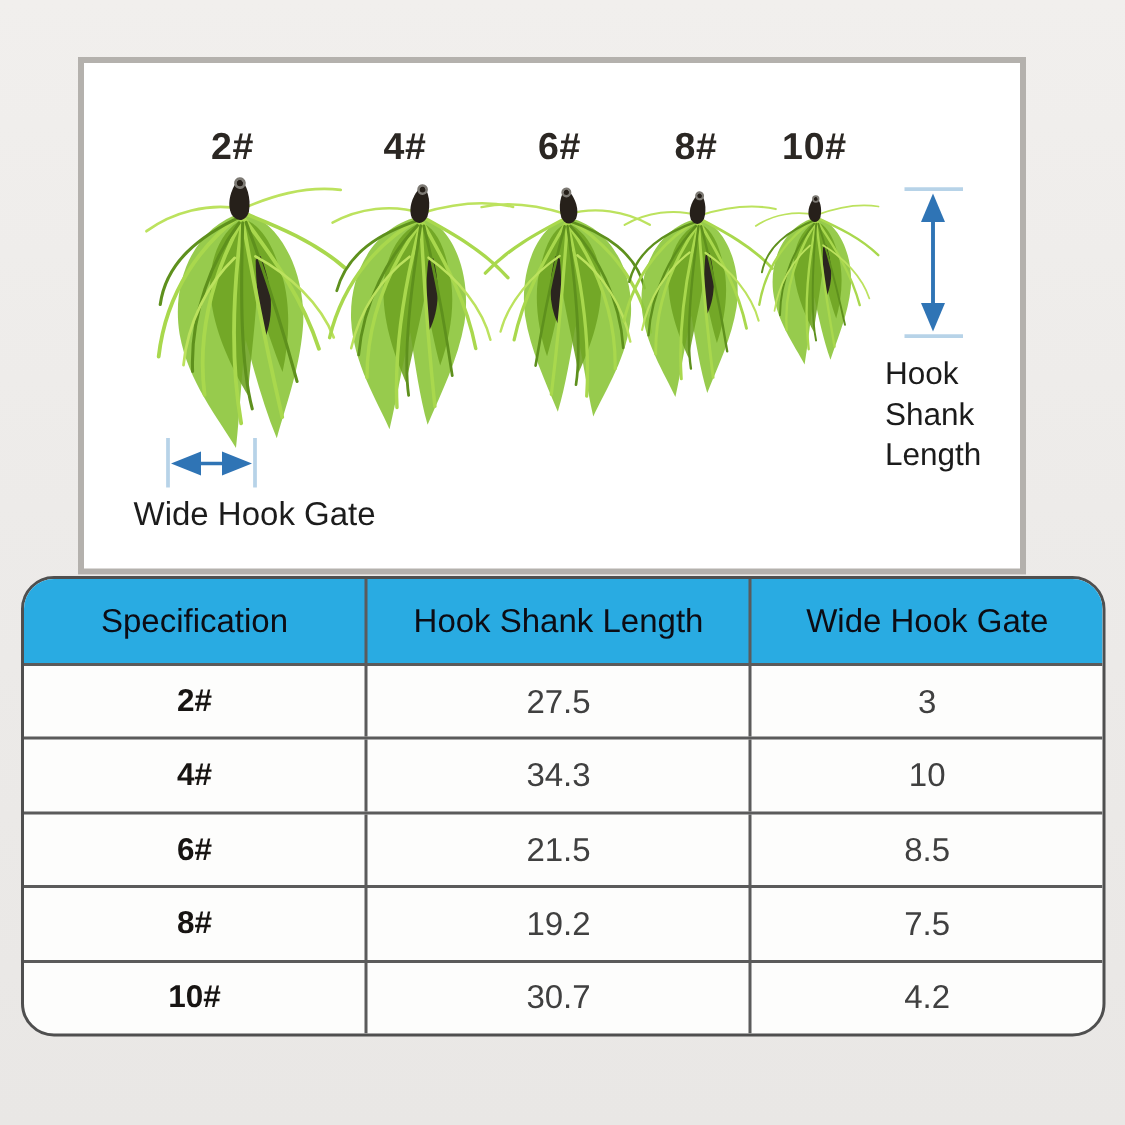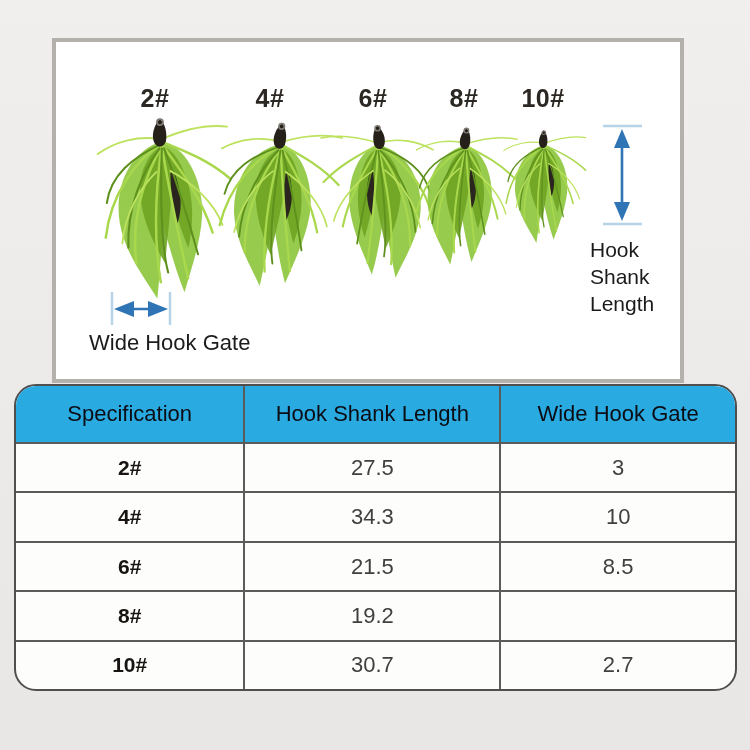--- a/index.html
+++ b/index.html
@@ -230,22 +230,23 @@
 
     <div class="t-row">
       <div class="t-cell c0 spec">6#</div>
       <div class="t-cell c1">21.5</div>
       <div class="t-cell c2">8.5</div>
     </div>
 
     <div class="t-row">
       <div class="t-cell c0 spec">8#</div>
       <div class="t-cell c1">19.2</div>
+      <div class="t-cell c2">7.5</div>
     </div>
 
     <div class="t-row">
       <div class="t-cell c0 spec">10#</div>
       <div class="t-cell c1">30.7</div>
-      <div class="t-cell c2">2.7</div>
+      <div class="t-cell c2">4.2</div>
     </div>
 
   </div>
 </div>
 
 </body></html>

